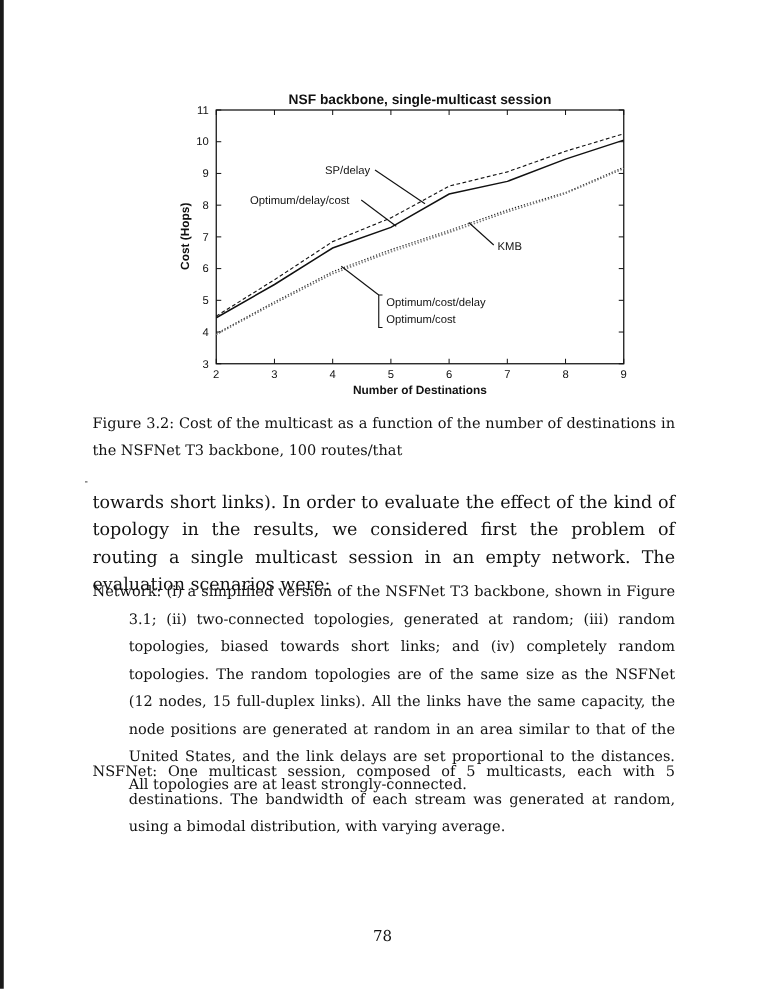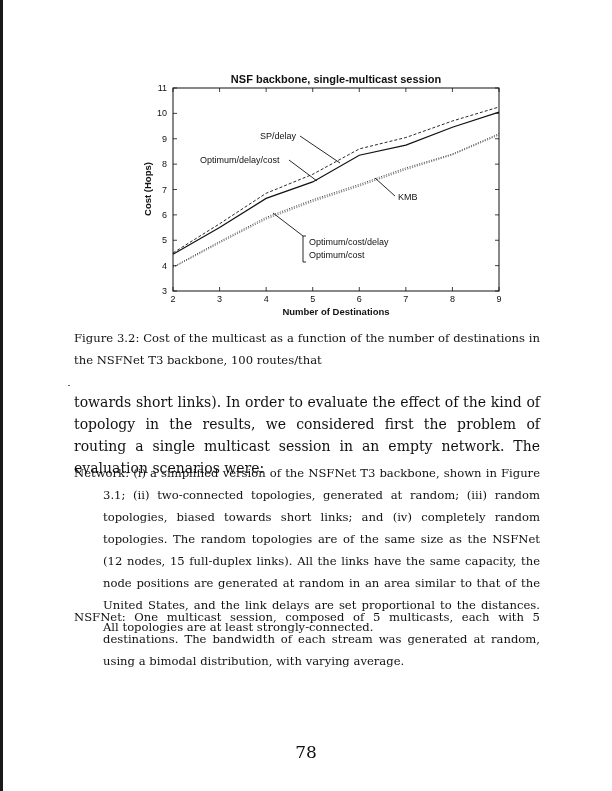--- a/index.html
+++ b/index.html
@@ -26,21 +26,21 @@
     position:absolute; left:74px; width:466px; font-size:14px; line-height:22px; text-align:justify;
   }
   .p1 { top:391px; }
   .item {
     position:absolute; left:74px; width:466px; font-size:11.6px; line-height:22px; text-align:justify;
     padding-left:29px; text-indent:-29px; box-sizing:border-box;
   }
   .item-network { top:462px; }
   .item-traffic { top:606px; }
   .item .term { font-weight:normal; }
-  .page-number { position:absolute; left:0; width:612px; top:742px; text-align:center; font-size:17px; }
+  .page-number { position:absolute; left:0; width:612px; top:742px; text-align:center; font-size:12px; }
   .stray-mark { position:absolute; left:68px; top:385px; width:2px; height:1px; background:#666; }
 </style>
 </head>
 <body>
 
 <div class="scan-edge"></div>
 
 <div class="figure">
   <svg id="chart" width="612" height="330">
     <text class="chart-title" x="336" y="83" text-anchor="middle">NSF backbone, single-multicast session</text>

